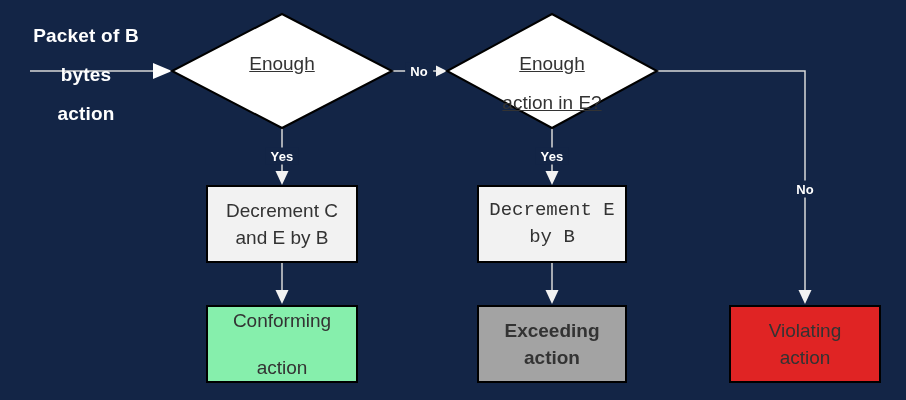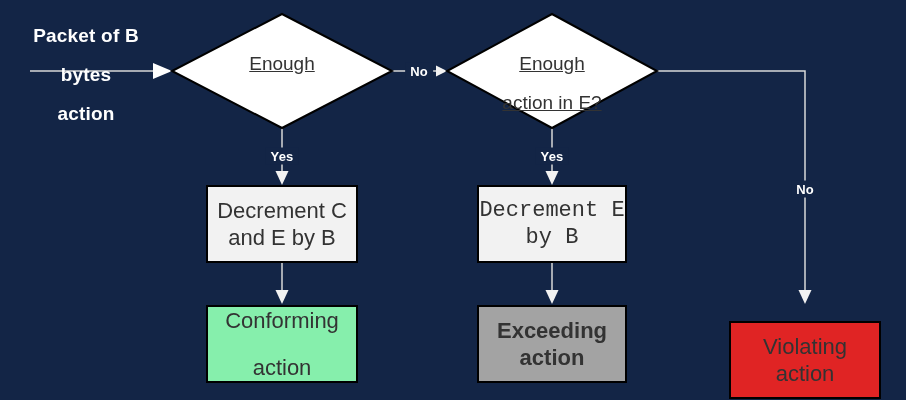--- a/index.html
+++ b/index.html
@@ -42,21 +42,21 @@
   }
   .node {
     position: absolute;
     box-sizing: border-box;
     border: 2px solid #000;
     display: flex;
     flex-direction: column;
     align-items: center;
     justify-content: center;
     text-align: center;
-    font-size: 22px;
+    font-size: 19px;
     line-height: 27px;
     z-index: 2;
   }
   .process-c { left: 206px; top: 185px; width: 152px; height: 78px; }
   .process-e { left: 477px; top: 185px; width: 150px; height: 78px; font-family: Liberation Mono, monospace; }
   .action-conforming { left: 206px; top: 305px; width: 152px; height: 78px; }
   .action-exceeding  { left: 477px; top: 305px; width: 150px; height: 78px; }
   .action-violating  { left: 729px; top: 305px; width: 152px; height: 78px; }
 </style>
 </head>
@@ -118,18 +118,18 @@
   </div>
 
   <div class="node action-conforming" style="background: #86efac; color: rgb(51, 51, 51); justify-content: space-between;">
     <div>Conforming</div>
     <div>action</div>
   </div>
   <div class="node action-exceeding" style="background: #a3a3a3; color: rgb(51, 51, 51); font-weight: bold;">
     <div>Exceeding</div>
     <div>action</div>
   </div>
-  <div class="node action-violating" style="background: rgb(224, 36, 36); color: rgb(51, 51, 51); margin-top: 16px;">
+  <div class="node action-violating" style="background: rgb(224, 36, 36); color: rgb(51, 51, 51);">
     <div>Violating</div>
     <div>action</div>
   </div>
 
 </div>
 
 </body></html>

